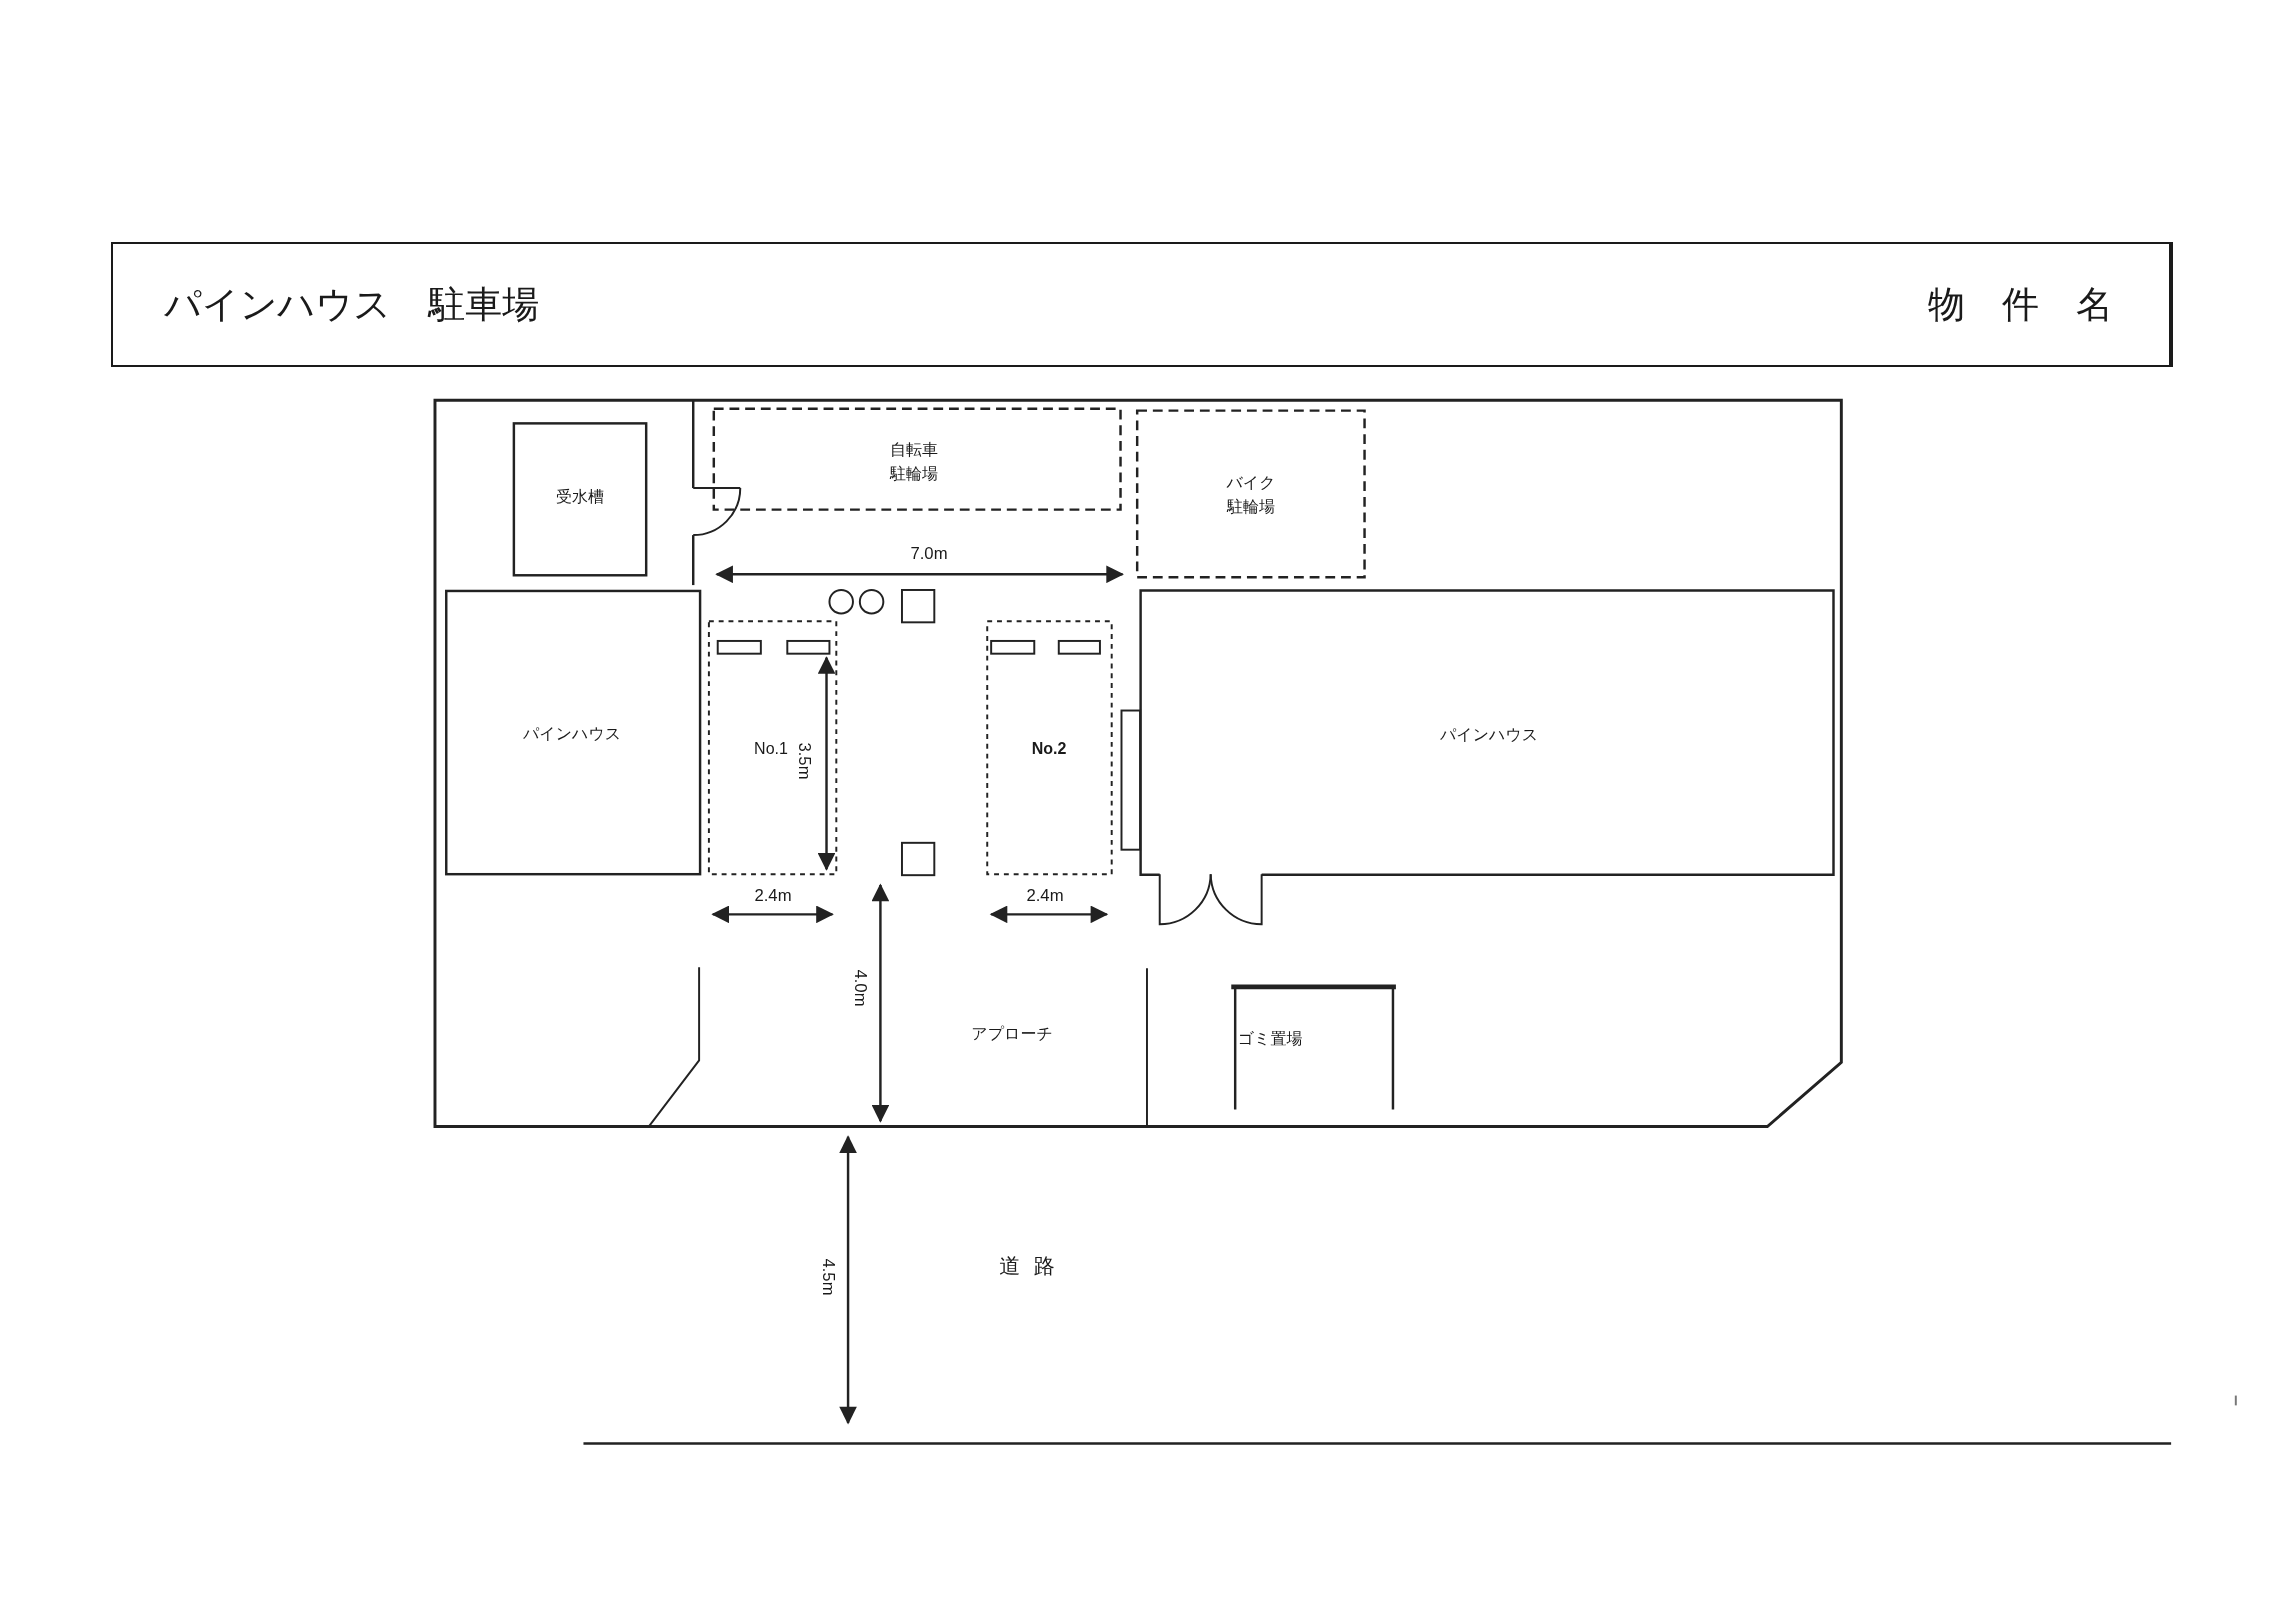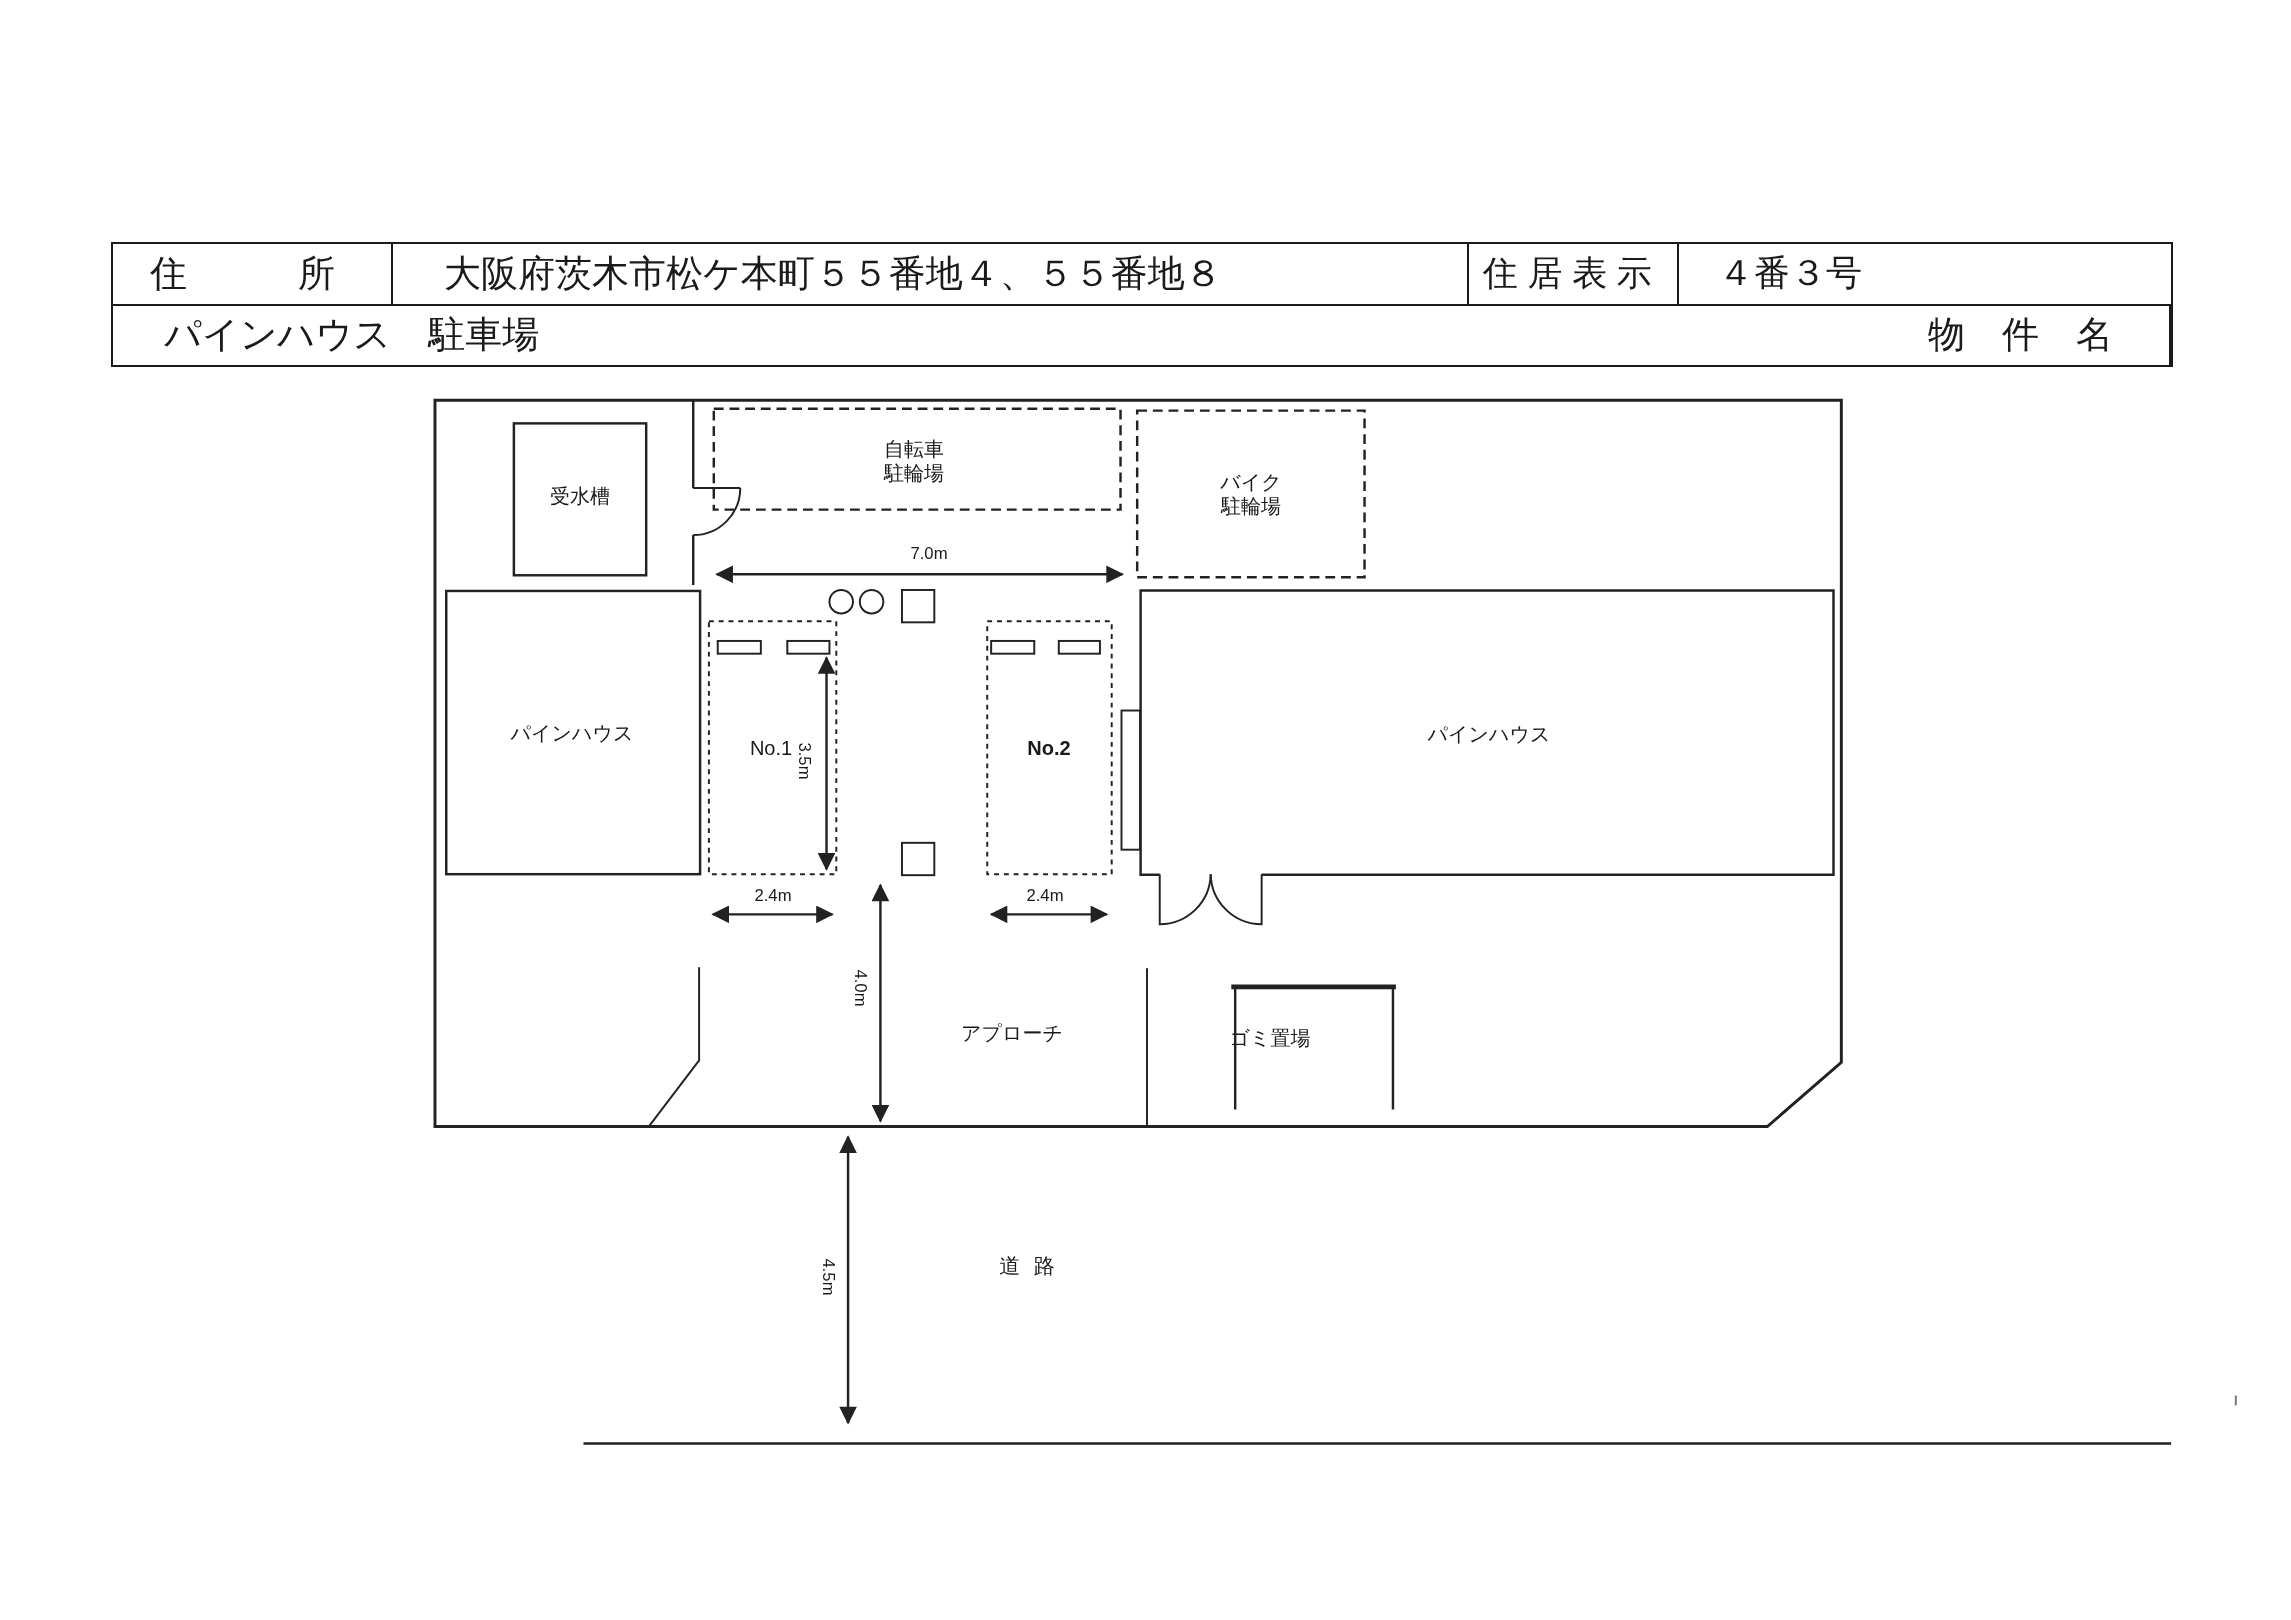--- a/index.html
+++ b/index.html
@@ -14,38 +14,32 @@
   .t-row.first{border-bottom:2.9px solid #1a1a1a;}
   .t-cell{box-sizing:border-box;display:flex;align-items:center;font-size:37px;white-space:nowrap;overflow:hidden;}
   .t-cell.bordered{border-right:2.9px solid #1a1a1a;}
   .c-label{width:280px;padding-left:37px;}
   .c-address{width:1076px;padding-left:51px;}
   .c-reslabel{width:210px;padding-left:13.7px;font-size:35px;}
   .c-resvalue{flex:1;padding-left:39px;font-size:36px;}
   .c-propvalue{flex:1;padding-left:51px;}
   
   .plan-svg{position:absolute;left:0;top:0;}
-  .lbl{position:absolute;transform:translate(-50%,-50%);font-size:20px;white-space:nowrap;
+  .lbl{position:absolute;transform:translate(-50%,-50%);font-size:16px;white-space:nowrap;
     text-align:center;line-height:23.5px;}
   .lbl.dim{font-size:16.7px;}
   .lbl.rot{transform:translate(-50%,-50%) rotate(90deg);}
   .lbl.road{font-size:21px;letter-spacing:3.9px;}
 </style>
 </head>
 <body>
 
 <div class="canvas">
 
   <div class="t-outer">
-    <div class="t-row first">
-      <div class="t-cell bordered c-label">住　　　所</div>
-      <div class="t-cell bordered c-address">大阪府茨木市松ケ本町５５番地４、５５番地８</div>
-      <div class="t-cell bordered c-reslabel">住 居 表 示</div>
-      <div class="t-cell c-resvalue">４番３号</div>
-    </div>
     <div class="t-row">
       <div class="t-cell c-propvalue">パインハウス　駐車場</div>
       <div class="t-cell bordered c-label">物　件　名</div>
     </div>
   </div>
 
   <svg class="plan-svg" width="2292" height="1620" viewBox="0 0 2338 1653">
     <defs>
       <marker id="ah" viewBox="0 0 12 12" refX="11" refY="6" markerWidth="30" markerHeight="18" markerUnits="userSpaceOnUse" orient="auto-start-reverse">
         <path d="M0,0 L12,6 L0,12 Z" fill="#222"></path>

